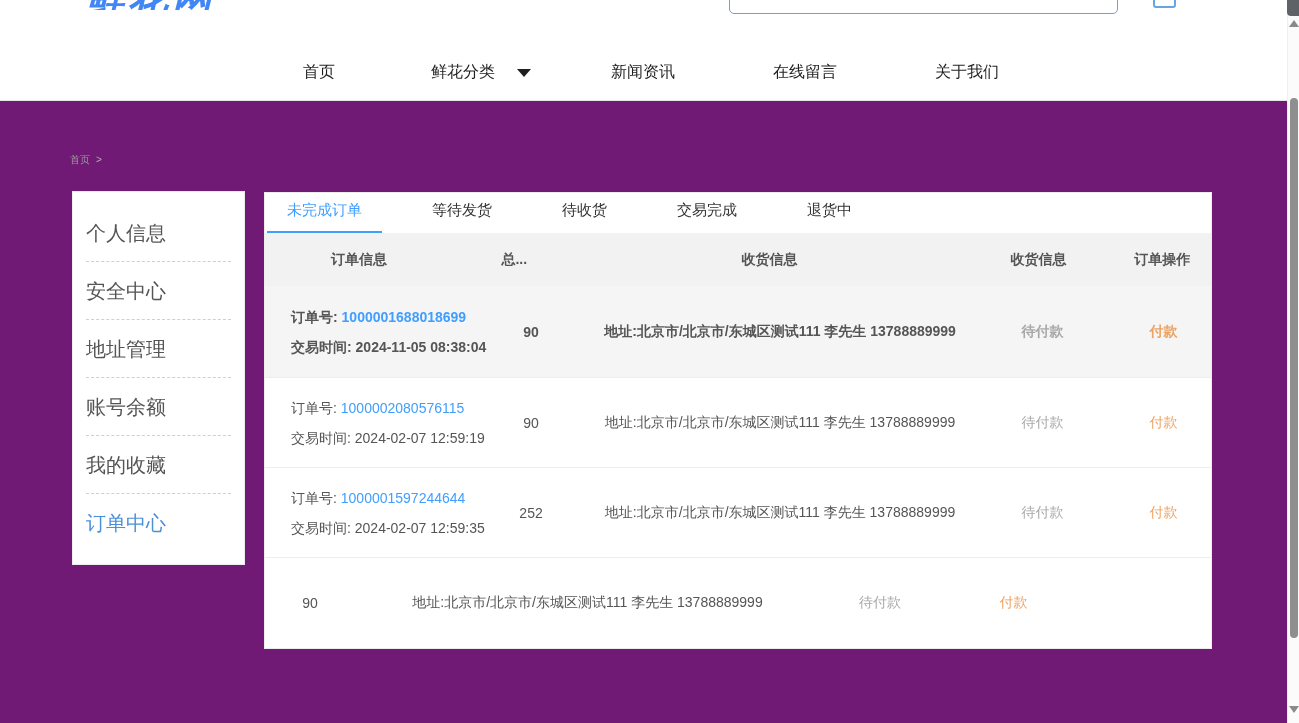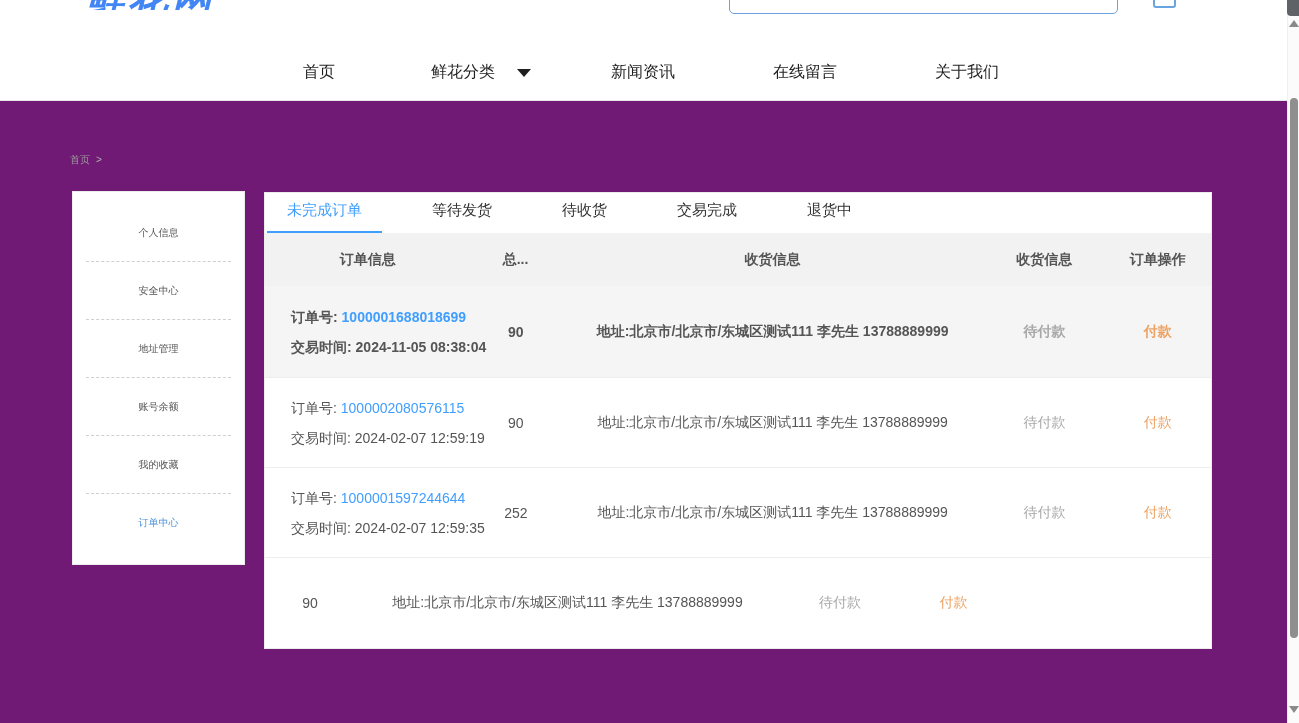--- a/index.html
+++ b/index.html
@@ -29,36 +29,36 @@
     border-top:8px solid #1f1f1f; vertical-align:middle; }
 
   
   .breadcrumb { position:absolute; left:70px; top:153px; font-size:10px; color:#999; }
   .breadcrumb .bc-link { cursor:pointer; }
   .breadcrumb .bc-sep { margin-left:6px; color:#b0b0b0; }
 
   
   .sidebar { position:absolute; left:72px; top:191px; width:173px;
     background:#fff; border:1px solid #ededed; padding:12px 0; }
-  .side-item { height:58px; line-height:58px; text-align:center; font-size:10px;
+  .side-item { height:58px; line-height:58px; font-size:20px;
     color:#555; cursor:pointer; margin:0 13px;
     border-bottom:1px dashed #cfcfcf; }
   .side-item:last-child { border-bottom:none; }
   .side-item.active { color:#4a90d9; }
 
   
   .content-box { position:absolute; left:264px; top:192px; width:948px;
     background:#fff; border:1px solid #ececec; }
   .tabs { display:flex; height:40px; align-items:flex-end; padding-left:2px;gap:30px; }
   .tab { padding:0 20px; height:38px; line-height:30px; font-size:15px; color:#333;
     cursor:pointer; border-bottom:2px solid transparent; }
   .tab.active { color:#409eff; border-bottom:2px solid #409eff; }
 
   .table { width:100%; font-size:14px; color:#555; }
-  .trow { display:flex; align-items:center; }
+  .trow { display:flex; align-items:center;gap:20px; }
   .thead { background:#f2f2f2; height:53px; font-weight:600; color:#555; }
   .row-data { height:90px; border-bottom:1px solid #ededed; background:#fff; }
   .row-data.highlight { background:#f5f5f5; border-bottom:1px solid #ededed; height:92px;font-weight:bold; }
   .row-data:last-child { border-bottom:none; }
   .col-order   { width:206px; }
   .col-total   { width:90px;  text-align:center; }
   .col-address { width:425px; text-align:center; }
   .col-status  { width:120px; text-align:center; }
   .col-action  { width:107px; text-align:center; }
   .thead .col-order { text-align:center; }

